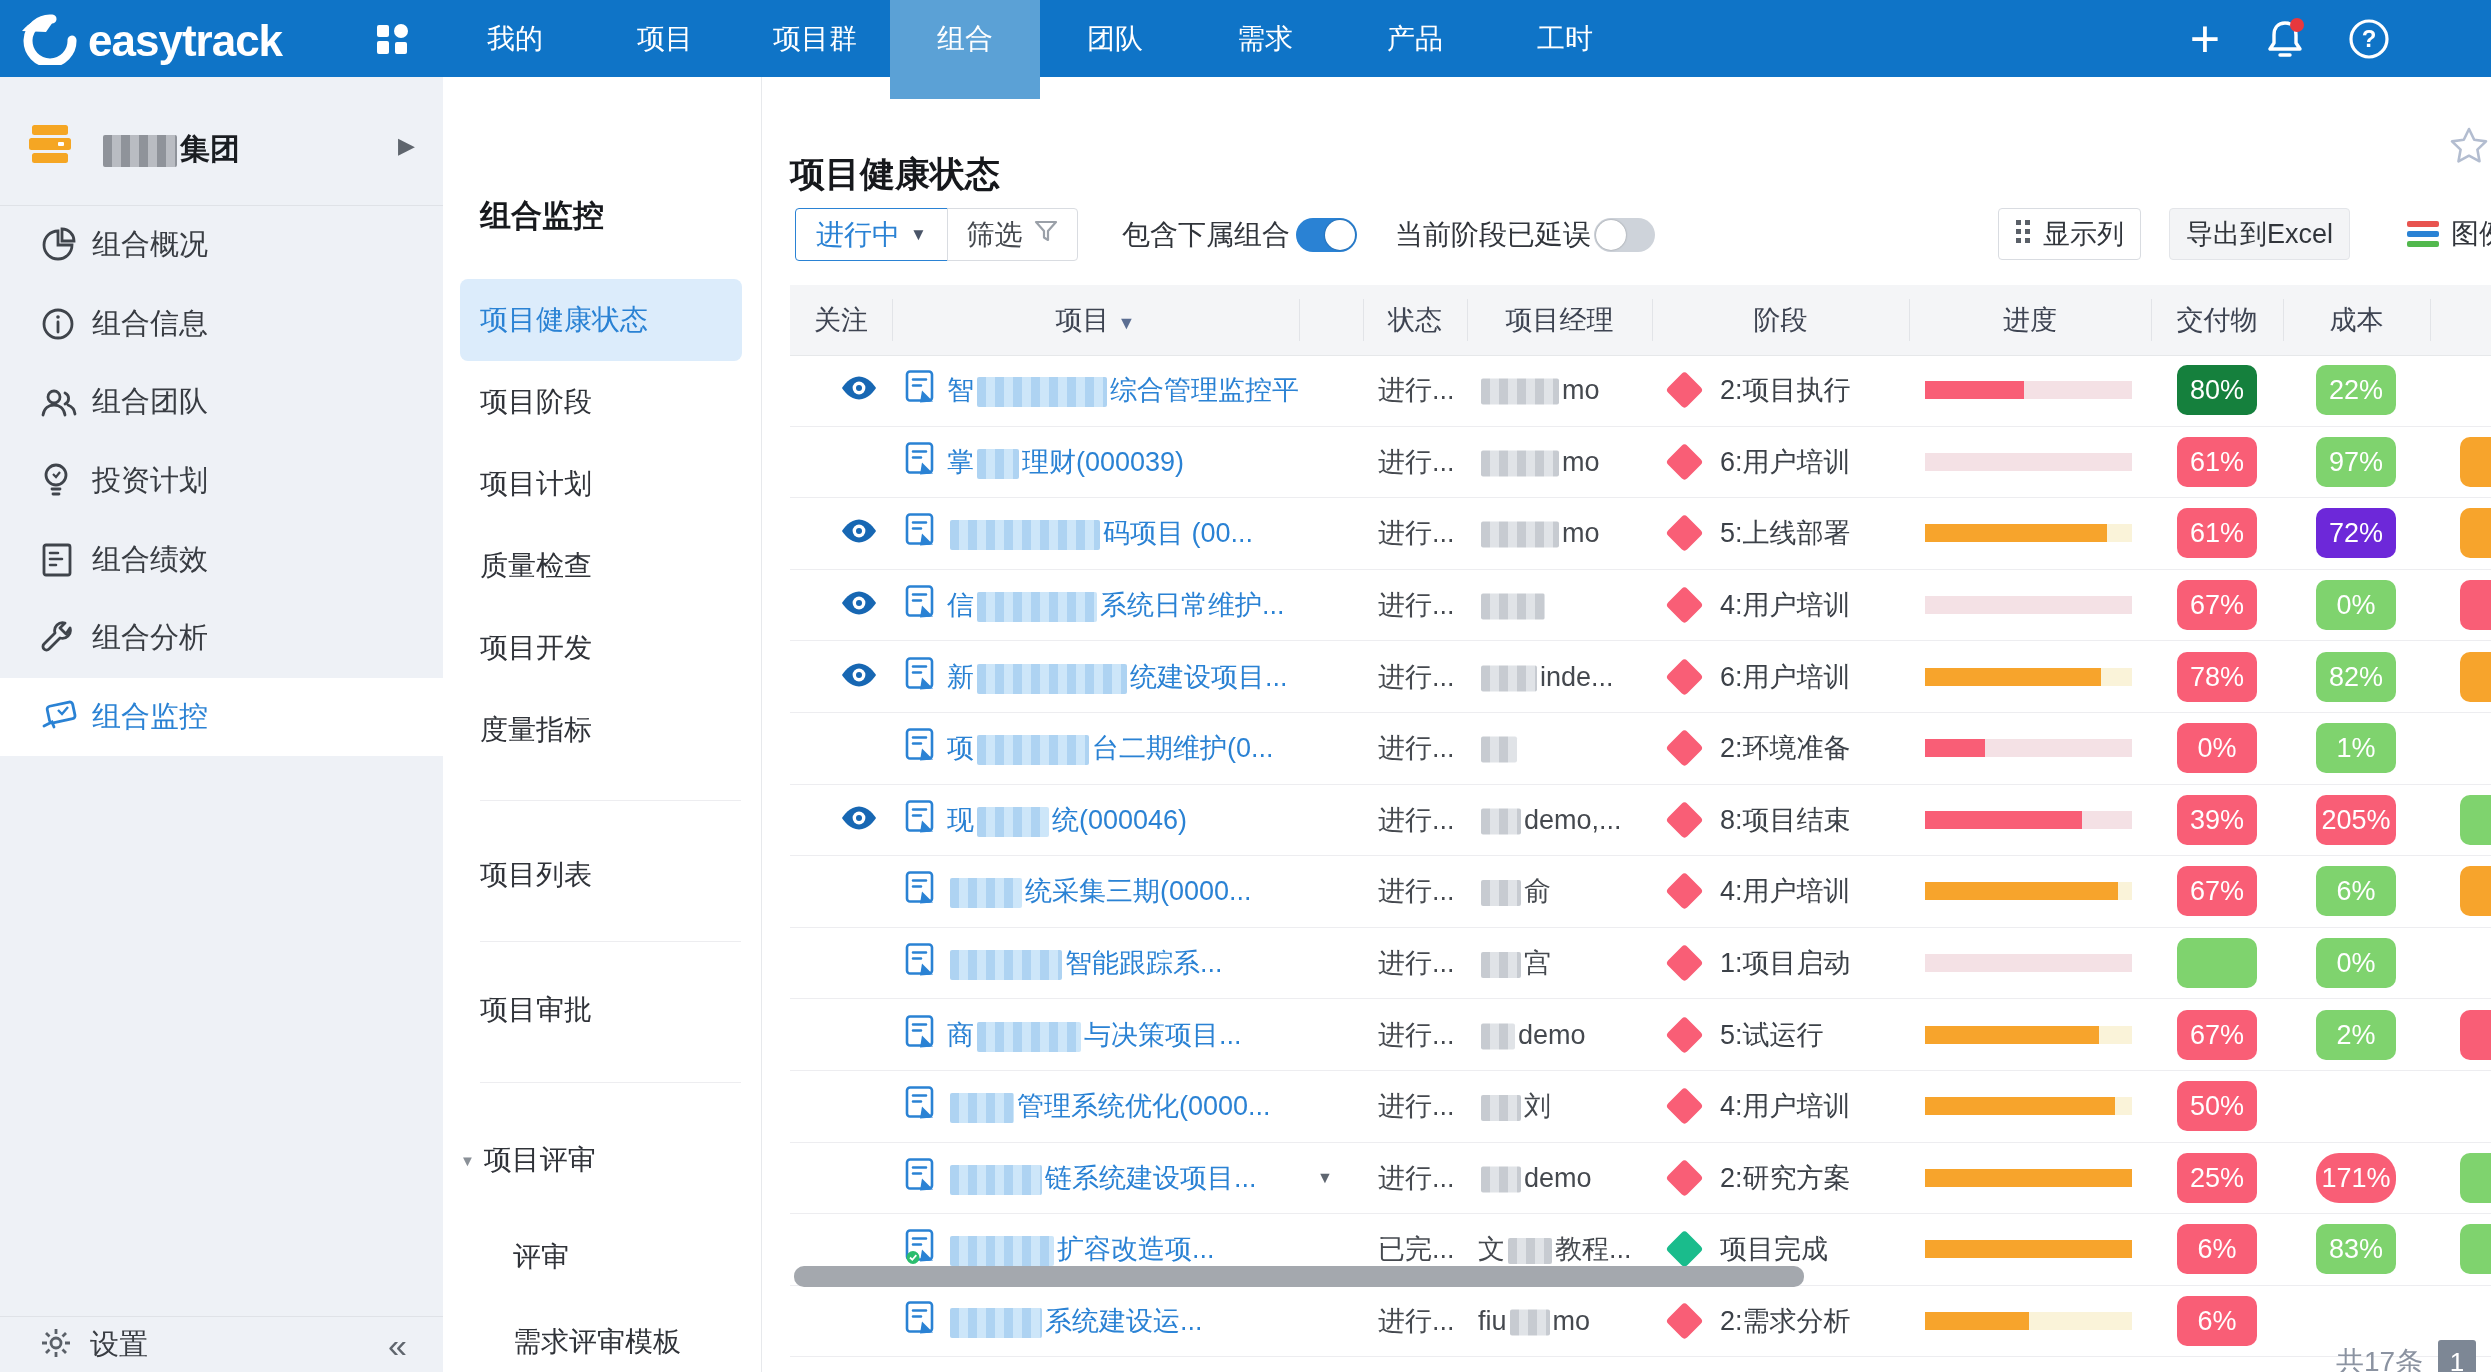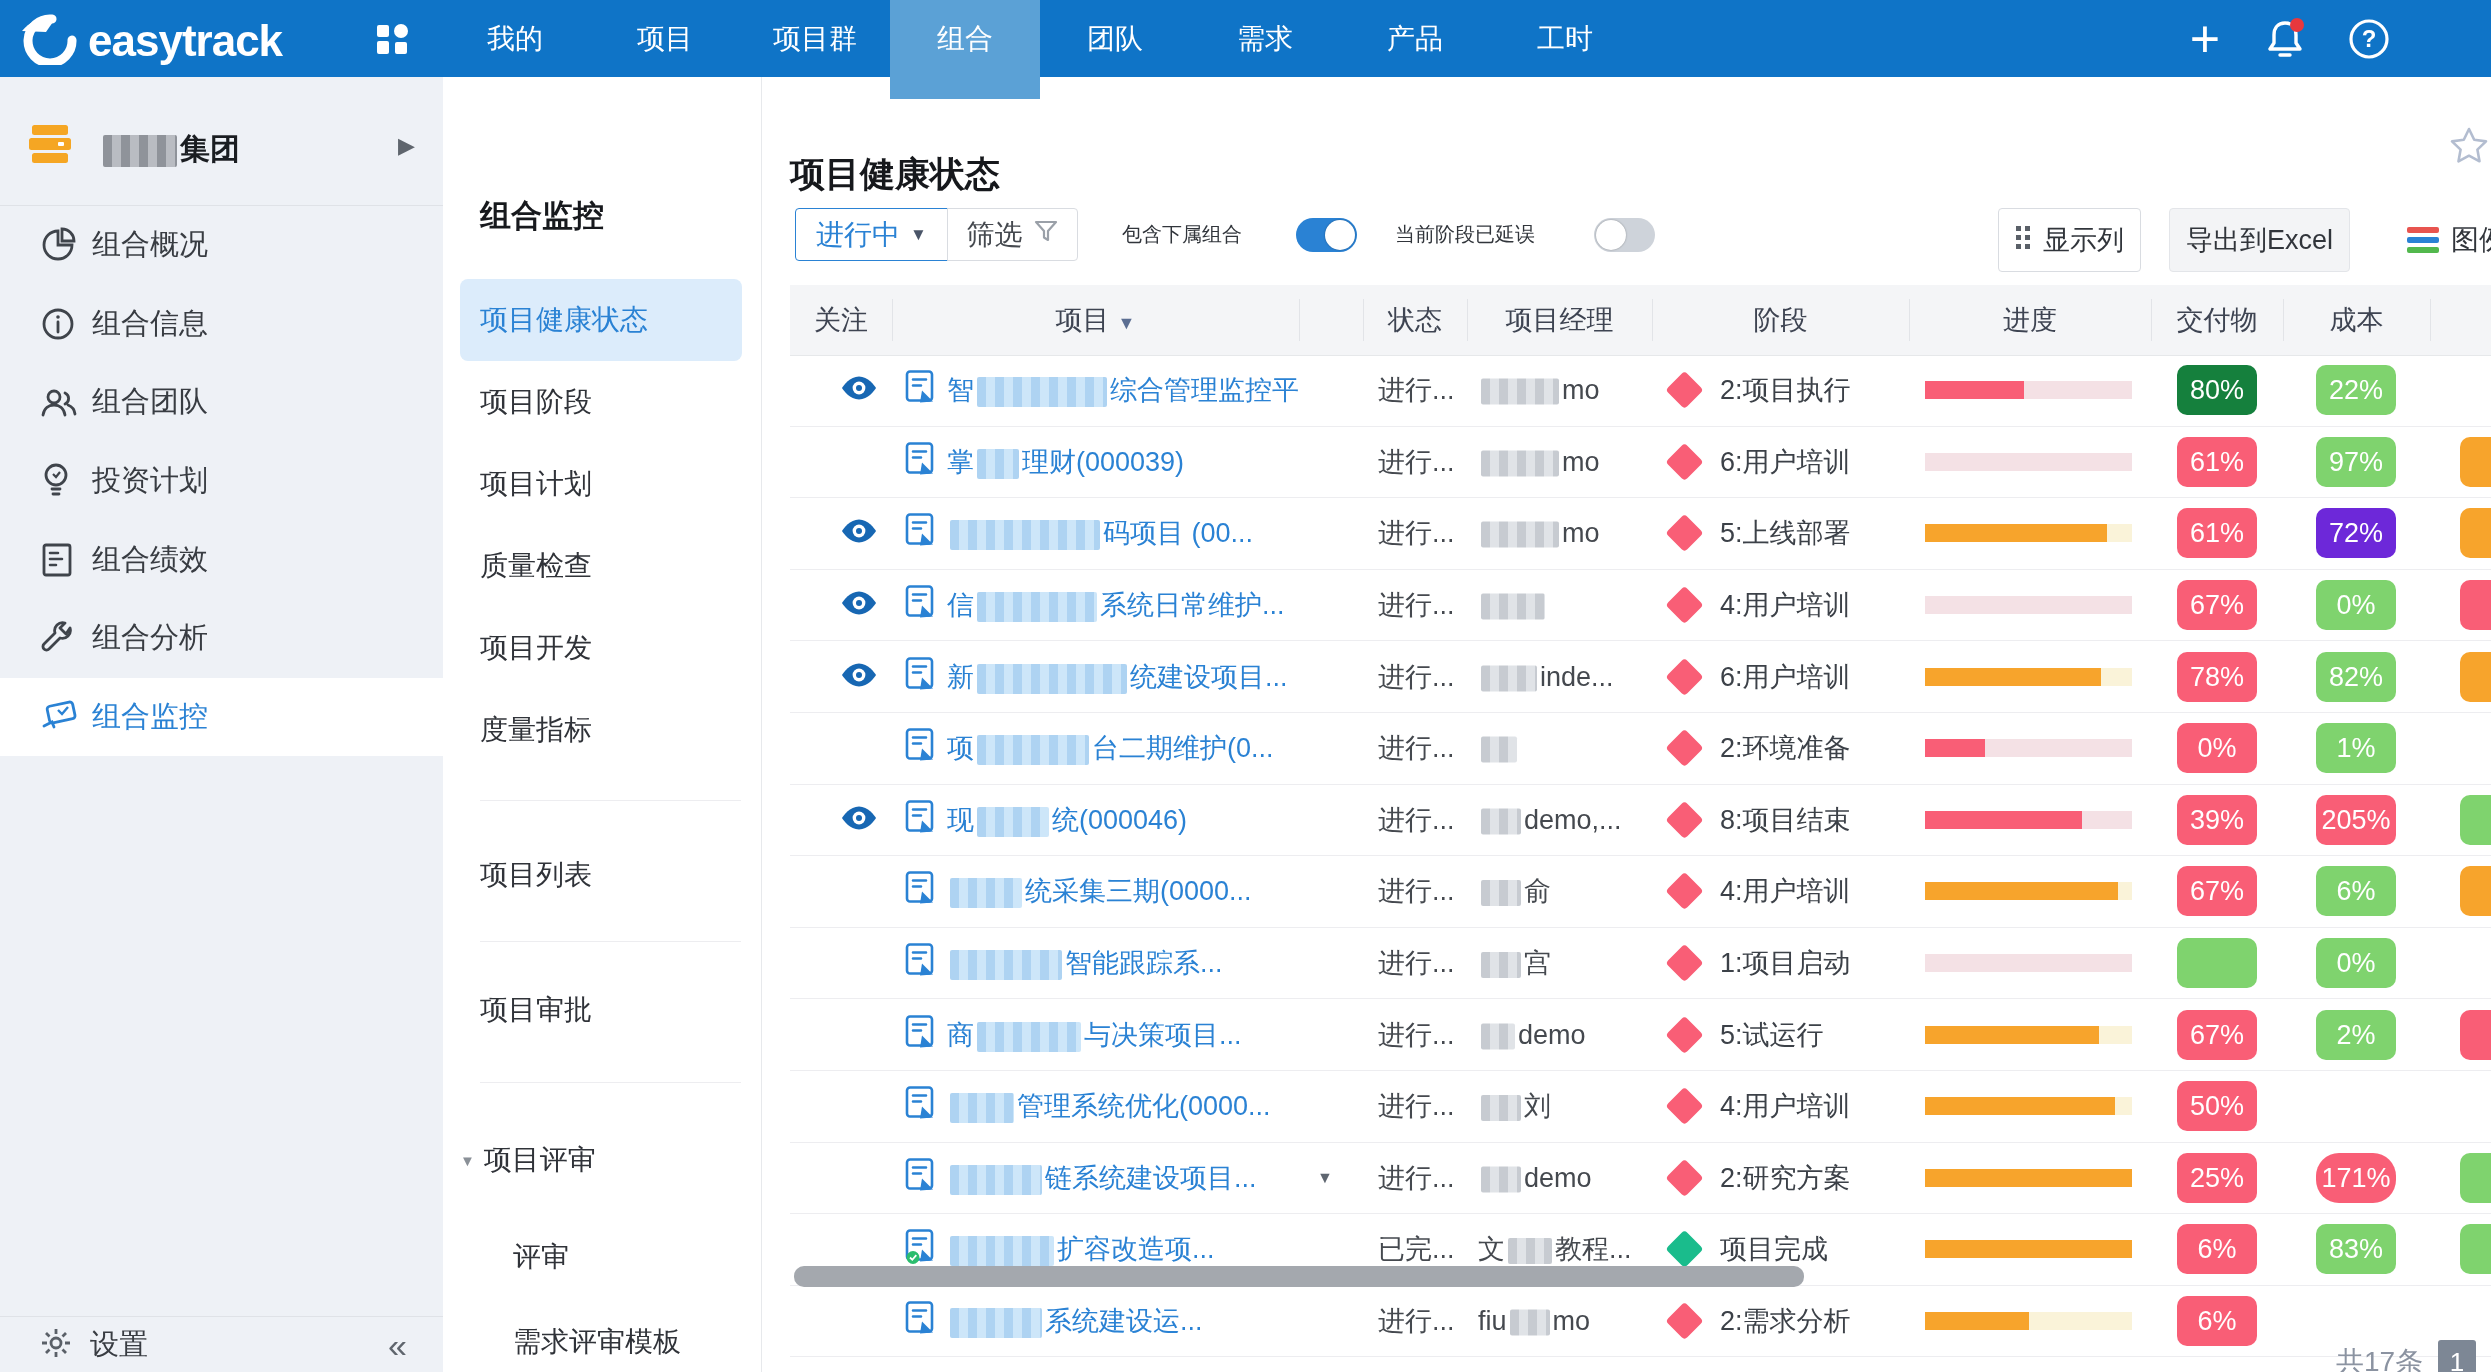--- a/index.html
+++ b/index.html
@@ -50,26 +50,26 @@
   .mt31{margin-top:31px}.mt36{margin-top:36px}.mt15{margin-top:15px}.mt3{margin-top:3px}
   
   .main{position:absolute;left:762px;top:77px;right:0;bottom:0;background:#fff;overflow:hidden;}
   .page-title{position:absolute;left:28px;top:51px;font-size:35px;font-weight:bold;color:#16181c;}
   .star{position:absolute;left:1686px;top:48px;cursor:pointer;}
   .filters{position:absolute;left:0;top:131px;height:53px;width:1729px;}
   .seg{position:absolute;height:53px;box-sizing:border-box;display:flex;align-items:center;justify-content:center;gap:10px;font-size:28px;cursor:pointer;background:#fff;}
   .seg1{left:33px;width:153px;border:1px solid #2a82d4;border-radius:4px 0 0 4px;color:#2a82d4;}
   .seg1 .dd{color:#4a5568;font-size:17px;}
   .seg2{left:185px;width:131px;border:1px solid #d9dce1;border-radius:0 4px 4px 0;color:#45494f;}
-  .flabel{position:absolute;top:0;height:53px;line-height:53px;font-size:20px;color:#31353b;}
+  .flabel{position:absolute;top:0;height:53px;line-height:53px;font-size:28px;color:#31353b;}
   .toggle{position:absolute;top:10px;width:61px;height:34px;border-radius:17px;cursor:pointer;}
   .toggle .knob{position:absolute;top:2px;width:30px;height:30px;border-radius:50%;background:#fff;box-shadow:0 0 2px rgba(0,0,0,.35);}
   .toggle.on{background:#2a82d4;} .toggle.on .knob{right:2px;}
   .toggle.off{background:#ced3da;} .toggle.off .knob{left:2px;}
-  .abtn{position:absolute;top:0;height:64px;box-sizing:border-box;display:flex;align-items:center;justify-content:center;gap:12px;font-size:27px;color:#31353b;border-radius:4px;cursor:pointer;}
+  .abtn{position:absolute;top:0;height:52px;box-sizing:border-box;display:flex;align-items:center;justify-content:center;gap:12px;font-size:27px;color:#31353b;border-radius:4px;cursor:pointer;}
   .btn-cols{left:1236px;width:143px;background:#fff;border:1px solid #d9dce1;}
   .btn-export{left:1407px;width:181px;background:#f3f4f6;border:1px solid #e3e5e9;}
   .btn-legend{left:1620px;width:150px;font-size:28px;}
   .legend-ico{display:flex;flex-direction:column;gap:4px;}
   .legend-ico i{display:block;width:32px;height:6px;border-radius:2px;}
   
   .thead{position:absolute;left:28px;top:208px;width:1701px;height:70px;background:#f4f5f7;border-bottom:1px solid #e6e8ea;}
   .hcell{position:absolute;top:0;height:70px;line-height:70px;text-align:center;font-size:27px;color:#3e4452;white-space:nowrap;}
   .hsep{position:absolute;top:14px;height:42px;width:1px;background:#e2e4e8;}
   .sort{color:#5b6e92;font-size:18px;margin-left:8px;}

